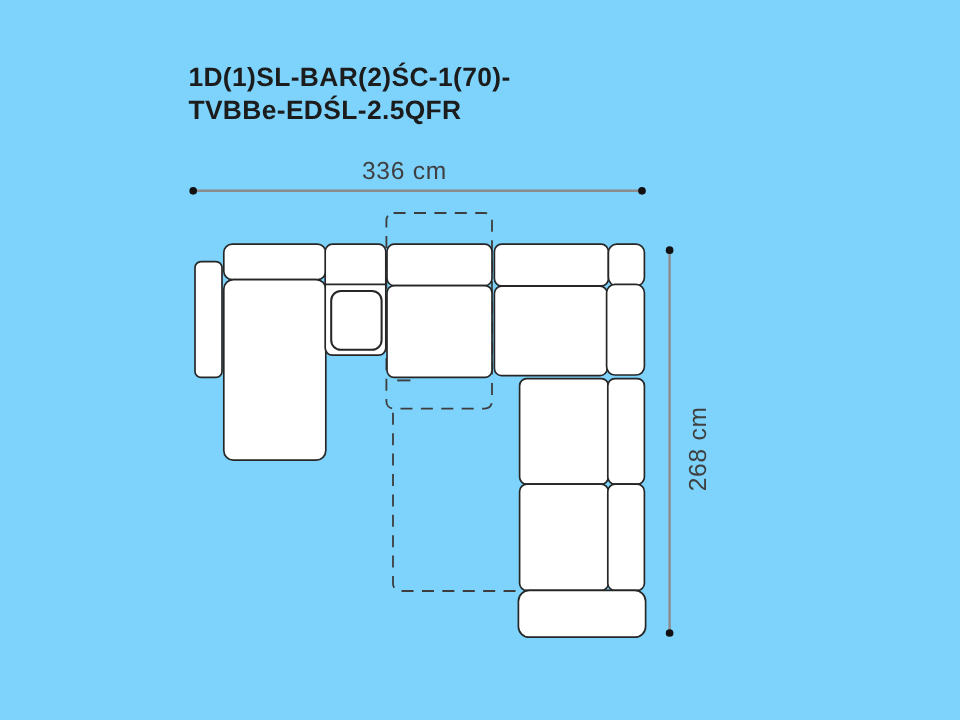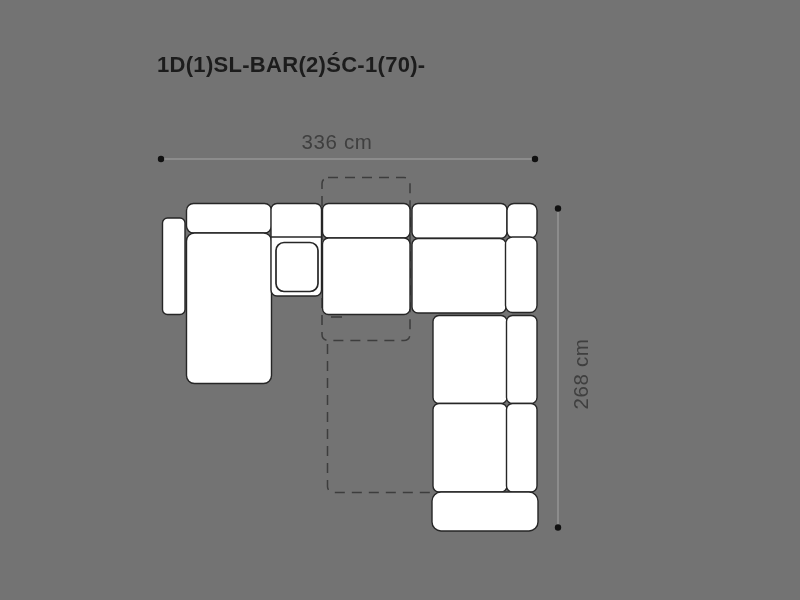--- a/index.html
+++ b/index.html
@@ -1,19 +1,19 @@
 <!DOCTYPE html>
 <html><head>
 <meta charset="utf-8">
 <style>
   html,body{margin:0;padding:0;}
   .page{
     position:relative;
     width:800px;height:600px;
-    background:#737373;
+    background:#7dd3fc;
     overflow:hidden;
     font-family:"Liberation Sans", sans-serif;
   }
   .title{
     position:absolute;
     left:157px;top:52px;
     font-size:22px;
     font-weight:800;
     line-height:26.5px;
     letter-spacing:0.3px;
@@ -62,20 +62,21 @@
     fill:#3f3f3f;
   }
 </style>
 </head>
 <body>
 
 <div class="page">
 
   <div class="title">
     <div>1D(1)SL-BAR(2)ŚC-1(70)-</div>
+    <div>TVBBe-EDŚL-2.5QFR</div>
   </div>
 
   <svg class="diagram-svg" width="800" height="600" viewBox="0 0 800 600">
 
     <g>
       <rect class="dashed" x="322" y="177.5" width="88" height="163" rx="6"></rect>
       <path class="dashed" d="M327.5,344 L327.5,486.5 A6,6 0 0 0 333.5,492.5 L433,492.5"></path>
       <line class="dash-frag" x1="331" y1="317" x2="342" y2="317"></line>
     </g>
 

